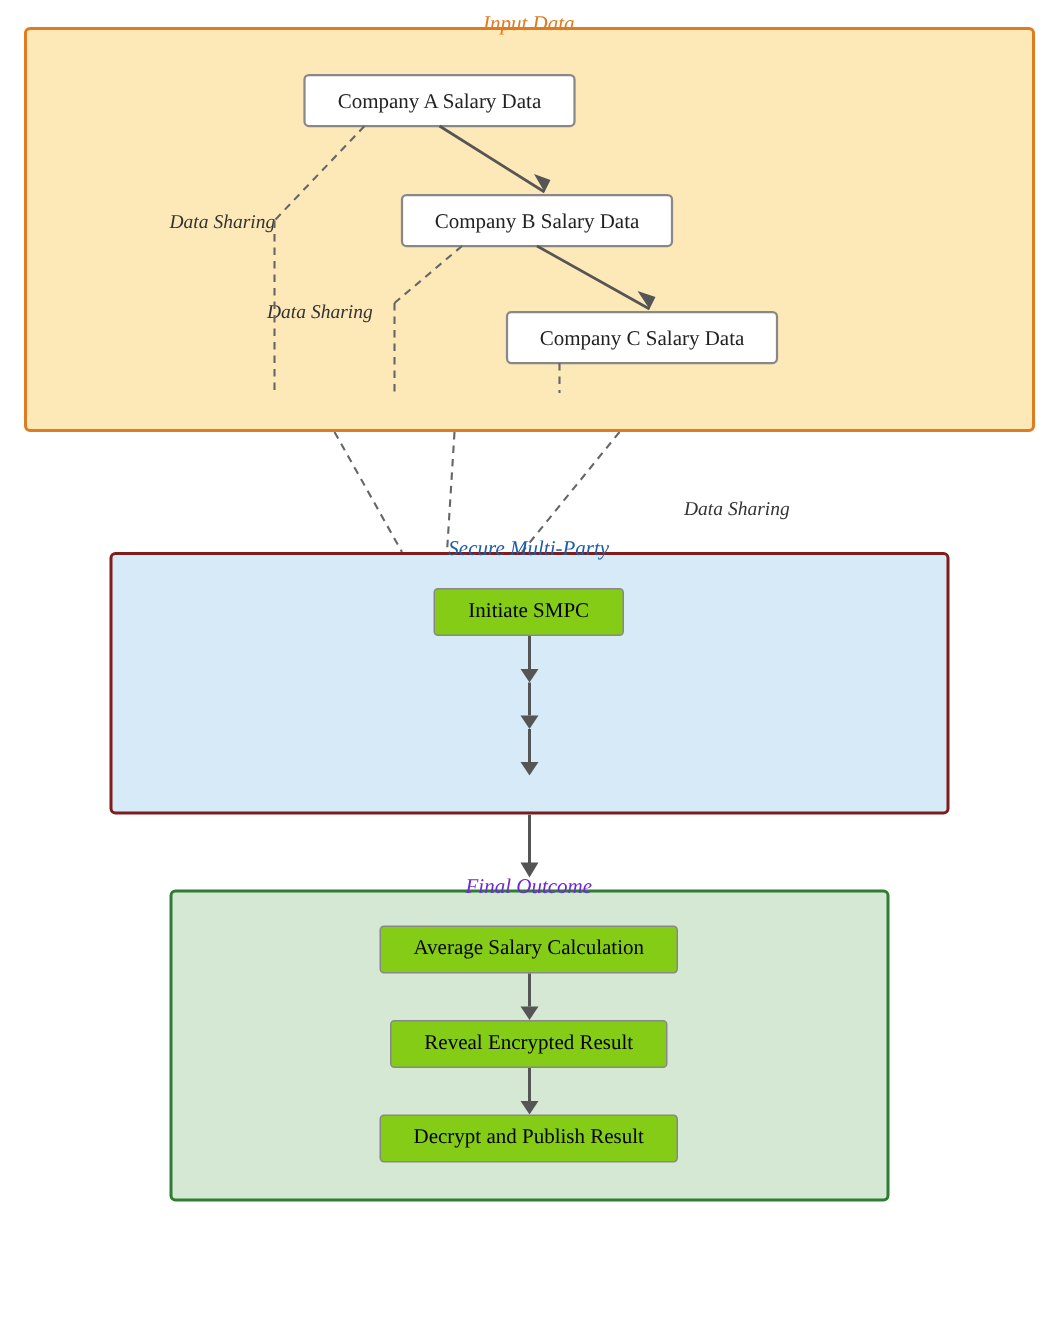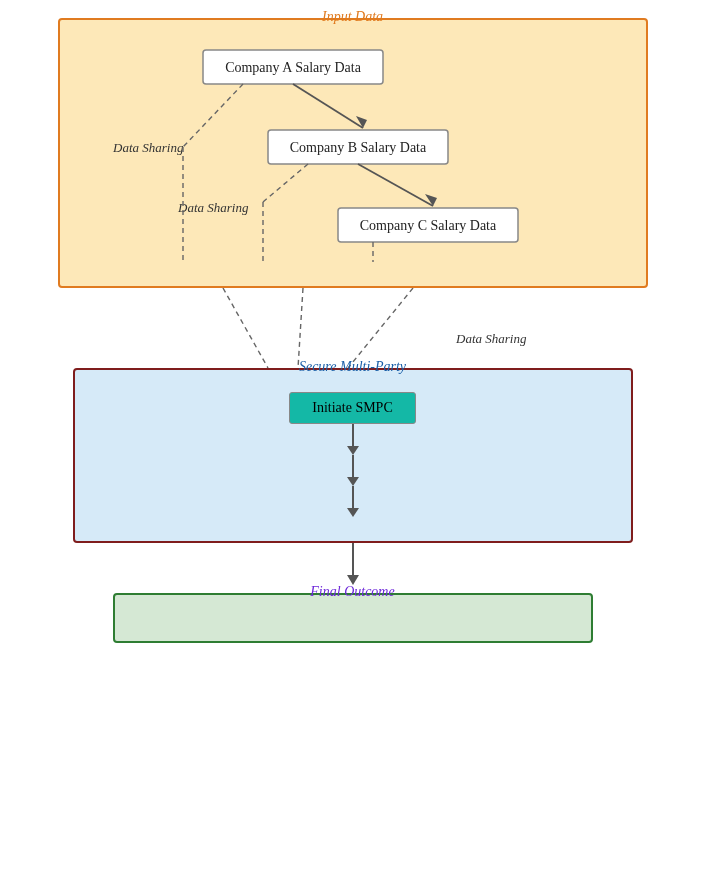--- a/index.html
+++ b/index.html
@@ -38,21 +38,21 @@
       background: transparent;
       font-style: italic;
       font-size: 14px;
       white-space: nowrap;
     }
 
     
     .input-data-section {
       border: 2px solid #e07b20;
       background: #fde8b8;
-      width: 590px;
+      width: 674px;
       padding-top: 22px;
       padding-bottom: 24px;
     }
     .input-data-section .section-label { color: #e07b20; }
 
     
     .smpc-section {
       border: 2px solid #7f1d1d;
       background: #d6eaf8;
       width: 560px;
@@ -66,21 +66,21 @@
       border: 2px solid #2e7d32;
       background: #d5e8d4;
       width: 480px;
       padding-top: 22px;
       padding-bottom: 24px;
     }
     .final-section .section-label { color: #6d28d9; font-family: Liberation Serif, serif; }
 
     
     .node-box {
-      background: #14b8a6;
+      background: #84cc16;
       border: 1.5px solid #888;
       border-radius: 3px;
       padding: 7px 22px;
       font-size: 14px;
       white-space: nowrap;
       display: inline-block;
       text-align: center;
     }
 
     
@@ -217,15 +217,32 @@
 
   <div class="connector-area2">
     <svg width="560" height="50" xmlns="http://www.w3.org/2000/svg">
       <line x1="280" y1="0" x2="280" y2="38" stroke="#555" stroke-width="2"></line>
       <polygon points="280,42 274,32 286,32" fill="#555"></polygon>
     </svg>
   </div>
 
   <div class="section-box final-section">
     <span class="section-label">Final Outcome</span>
+    <div class="final-inner">
+
+      <div class="node-box">Average Salary Calculation</div>
+      <div class="arrow-down">
+        <div class="arrow-line"></div>
+        <div class="arrow-head"></div>
+      </div>
+
+      <div class="node-box">Reveal Encrypted Result</div>
+      <div class="arrow-down">
+        <div class="arrow-line"></div>
+        <div class="arrow-head"></div>
+      </div>
+
+      <div class="node-box">Decrypt and Publish Result</div>
+
+    </div>
   </div>
 
 </div>
 
 </body></html>

